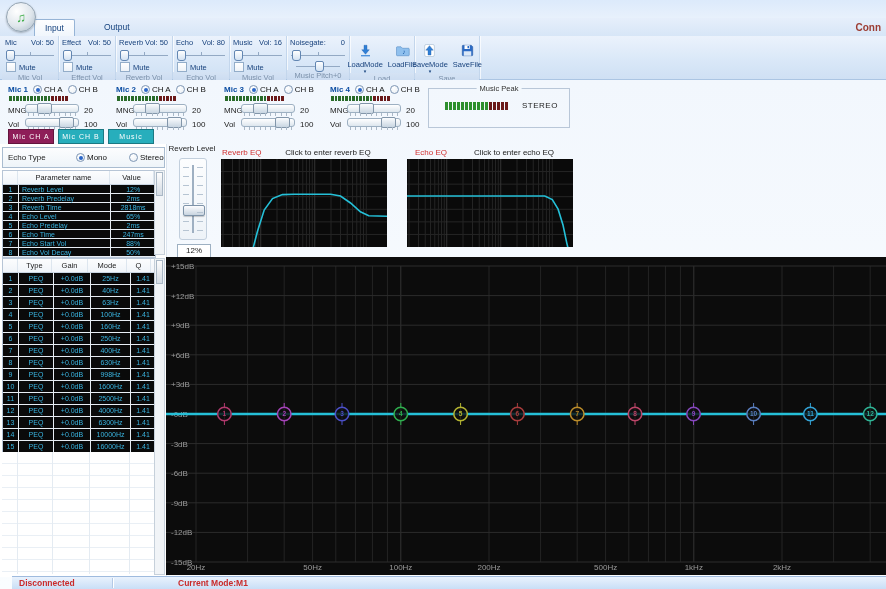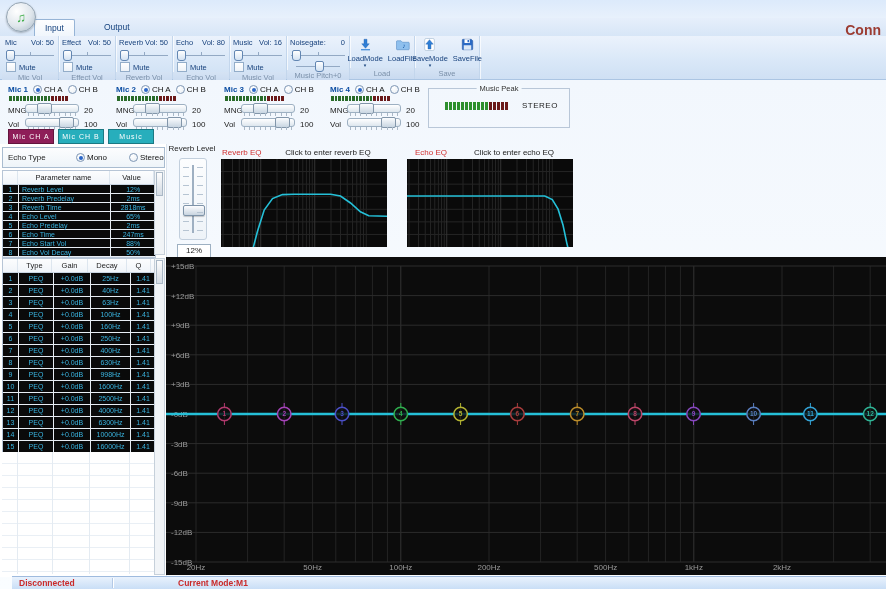--- a/index.html
+++ b/index.html
@@ -14,41 +14,41 @@
        border:1px solid #94a4b2;box-shadow:0 1px 2px rgba(0,0,0,.25);
        display:flex;align-items:center;justify-content:center;cursor:pointer;}
   .orb-note{font-size:13px;color:#3fae49;}
   .tabrow{position:absolute;left:0;top:18px;right:0;height:18px;
           background:linear-gradient(#e6effb,#d7e6f7);}
   .tab{position:absolute;top:1px;height:16px;line-height:16px;padding:0 10px;
        font-size:8.5px;color:#15427e;cursor:pointer;}
   .tab.active{left:34px;background:linear-gradient(#fdfeff,#f0f6fc);
        border:1px solid #96b4d6;border-bottom:none;border-radius:2px 2px 0 0;}
   .tab.inactive{left:94px;}
-  .conn{position:absolute;right:5px;top:4px;font-size:14px;color:#9c3c32;font-weight:bold;cursor:pointer;}
+  .conn{position:absolute;right:5px;top:4px;font-size:10px;color:#9c3c32;font-weight:bold;cursor:pointer;}
   
   .ribbon{position:absolute;left:0;top:36px;right:0;height:44px;display:flex;padding-left:2px;
           background:linear-gradient(180deg,#ebf2fc,#dae8f8 55%,#cfe0f4);
           border-bottom:1px solid #abc5e3;box-sizing:border-box;}
   .rgroup{display:flex;flex-direction:column;border-right:1px solid #c3d6ec;
           box-shadow:1px 0 0 rgba(255,255,255,.7);box-sizing:border-box;}
   .vgroup{width:57px;}.pgroup{width:63px;}.bgroup{width:65px;}
   .rg-body{flex:1;position:relative;}
   .rg-label{height:11px;line-height:11px;text-align:center;font-size:7.5px;color:#7b90a9;
             background:linear-gradient(#d5e3f4,#c9daf0);}
   .rg-head{display:flex;justify-content:space-between;padding:2px 4px 0 3px;font-size:7.5px;color:#17417c;}
   .hslider{position:relative;height:10px;margin:2px 4px 0;cursor:pointer;}
   .hslider .track{position:absolute;left:0;right:0;top:6px;height:1px;background:#93a9c4;}
   .hslider .midtick{position:absolute;left:50%;top:3px;width:1px;height:4px;background:#93a9c4;}
   .hslider .thumb{position:absolute;top:1px;width:7px;height:9px;
         background:linear-gradient(#ffffff,#d3e2f2);border:1px solid #6286b2;border-radius:2px 2px 3px 3px;}
   .hslider.center{margin:1px 9px 0;}
   .rmute{display:flex;align-items:center;gap:3px;margin:3px 0 0 4px;font-size:7.5px;color:#17417c;cursor:pointer;}
   .checkbox{width:8px;height:8px;background:linear-gradient(#fff,#eef3f8);border:1px solid #93adc9;}
-  .btnrow{display:flex;justify-content:center;gap:3px;padding-top:1px;}
+  .btnrow{display:flex;justify-content:center;gap:3px;padding-top:7px;}
   .rbtn{display:flex;flex-direction:column;align-items:center;font-size:7.5px;color:#17417c;padding:0 1px;cursor:pointer;}
   .rbtn svg{width:17px;height:15px;}
   .rbtn .caret{font-size:5px;line-height:4px;color:#17417c;}
   
   .main{position:absolute;left:0;top:80px;right:0;bottom:12px;
         background:linear-gradient(180deg,#f2f7fd,#fbfdff);}
   .left-panel{position:absolute;left:0;top:64px;bottom:0;width:166px;background:#fff;border-right:1px solid #dbe4ee;}
   
   .mic{position:absolute;top:4px;width:104px;height:46px;}
   .mrow1{display:flex;align-items:center;gap:5px;font-size:8px;height:11px;}
@@ -769,21 +769,21 @@
           <line x1="142.51123953170998" y1="0" x2="142.51123953170998" y2="88" stroke="#242424" stroke-width="1"></line>
           <line x1="145.27347574386854" y1="0" x2="145.27347574386854" y2="88" stroke="#242424" stroke-width="1"></line>
           <polyline points="0.0,37.0 137.8,37.0 145.3,40.5 151.1,50.2 156.0,66.0 159.7,83.6 161.8,92.4" fill="none" stroke="#25c0d8" stroke-width="1.6"></polyline>
         </svg></div>
 
     <div class="ptable" id="peq-table">
         <div class="th">
           <span style="width: 15px;"></span>
           <span style="width: 34px;">Type</span>
           <span style="width: 36px;">Gain</span>
-          <span style="width: 39px;">Decay</span>
+          <span style="width: 39px;">Mode</span>
           <span style="width: 24px;">Q</span>
         </div>
         <div class="tr">
           <div class="td" style="width: 15px;">1</div>
           <div class="td" style="width: 34px;">PEQ</div>
           <div class="td" style="width: 36px;">+0.0dB</div>
           <div class="td" style="width: 39px;">25Hz</div>
           <div class="td" style="width: 24px;">1.41</div>
         </div>
         <div class="tr">

